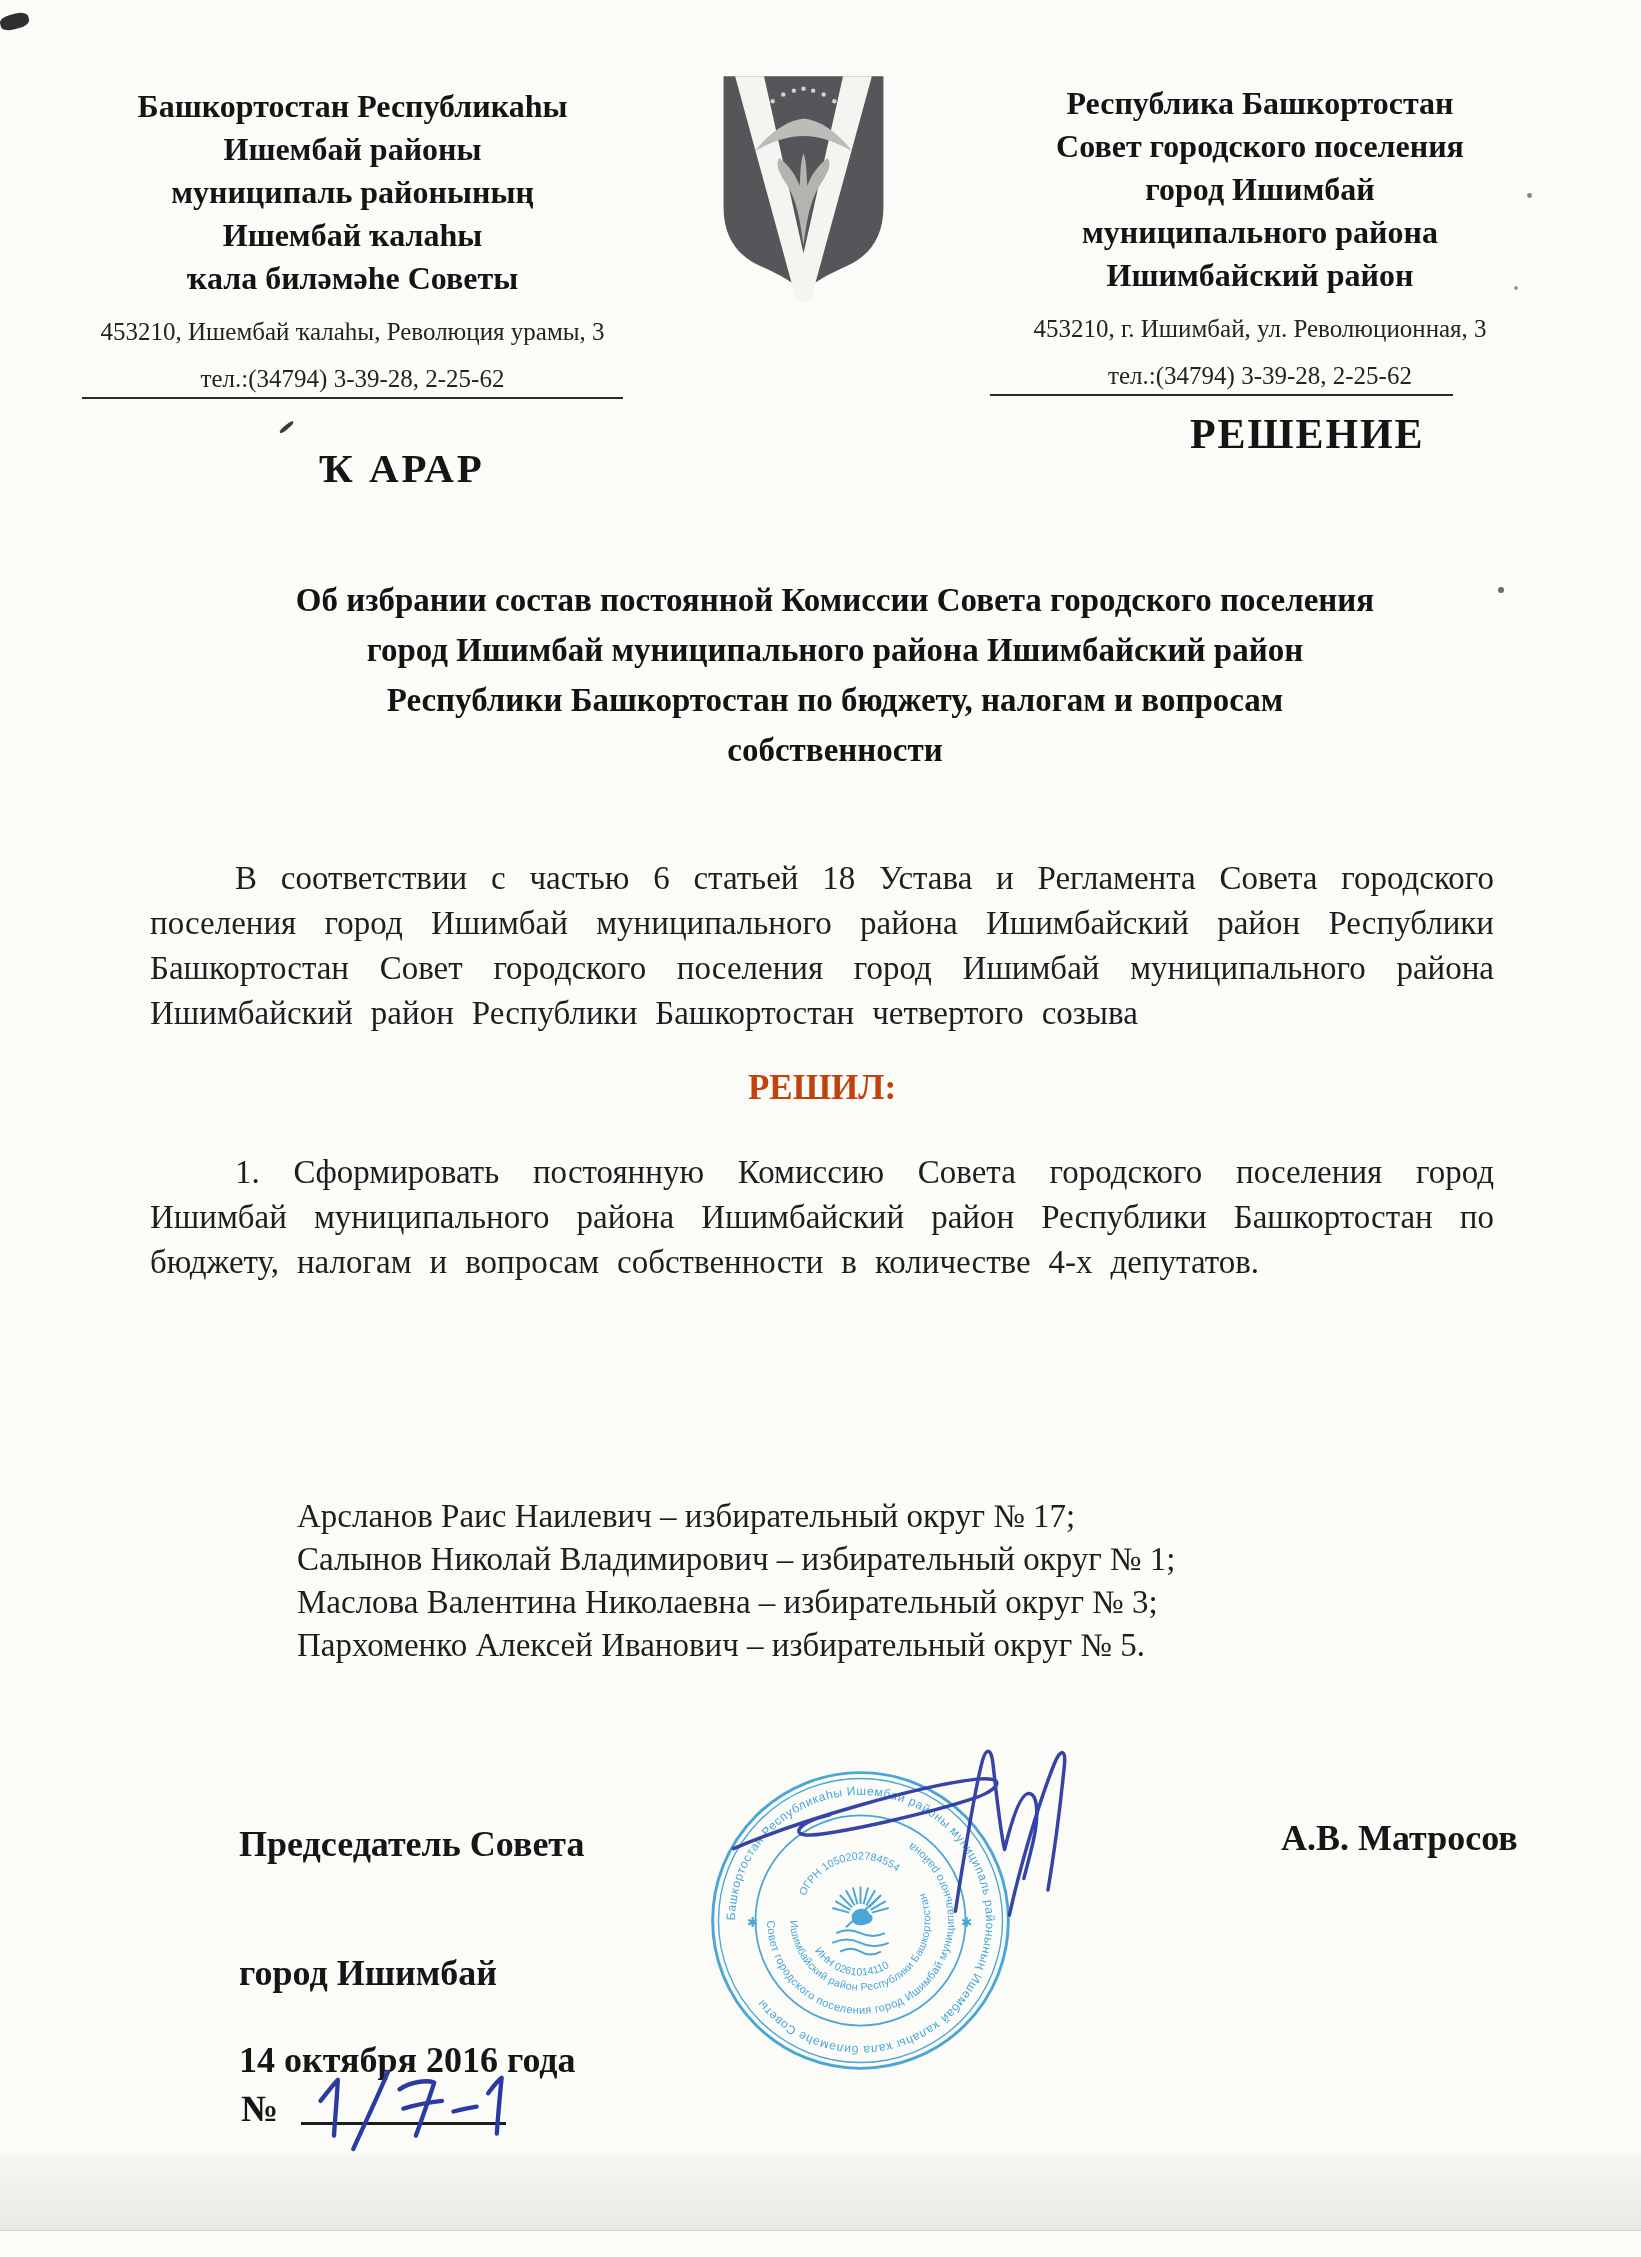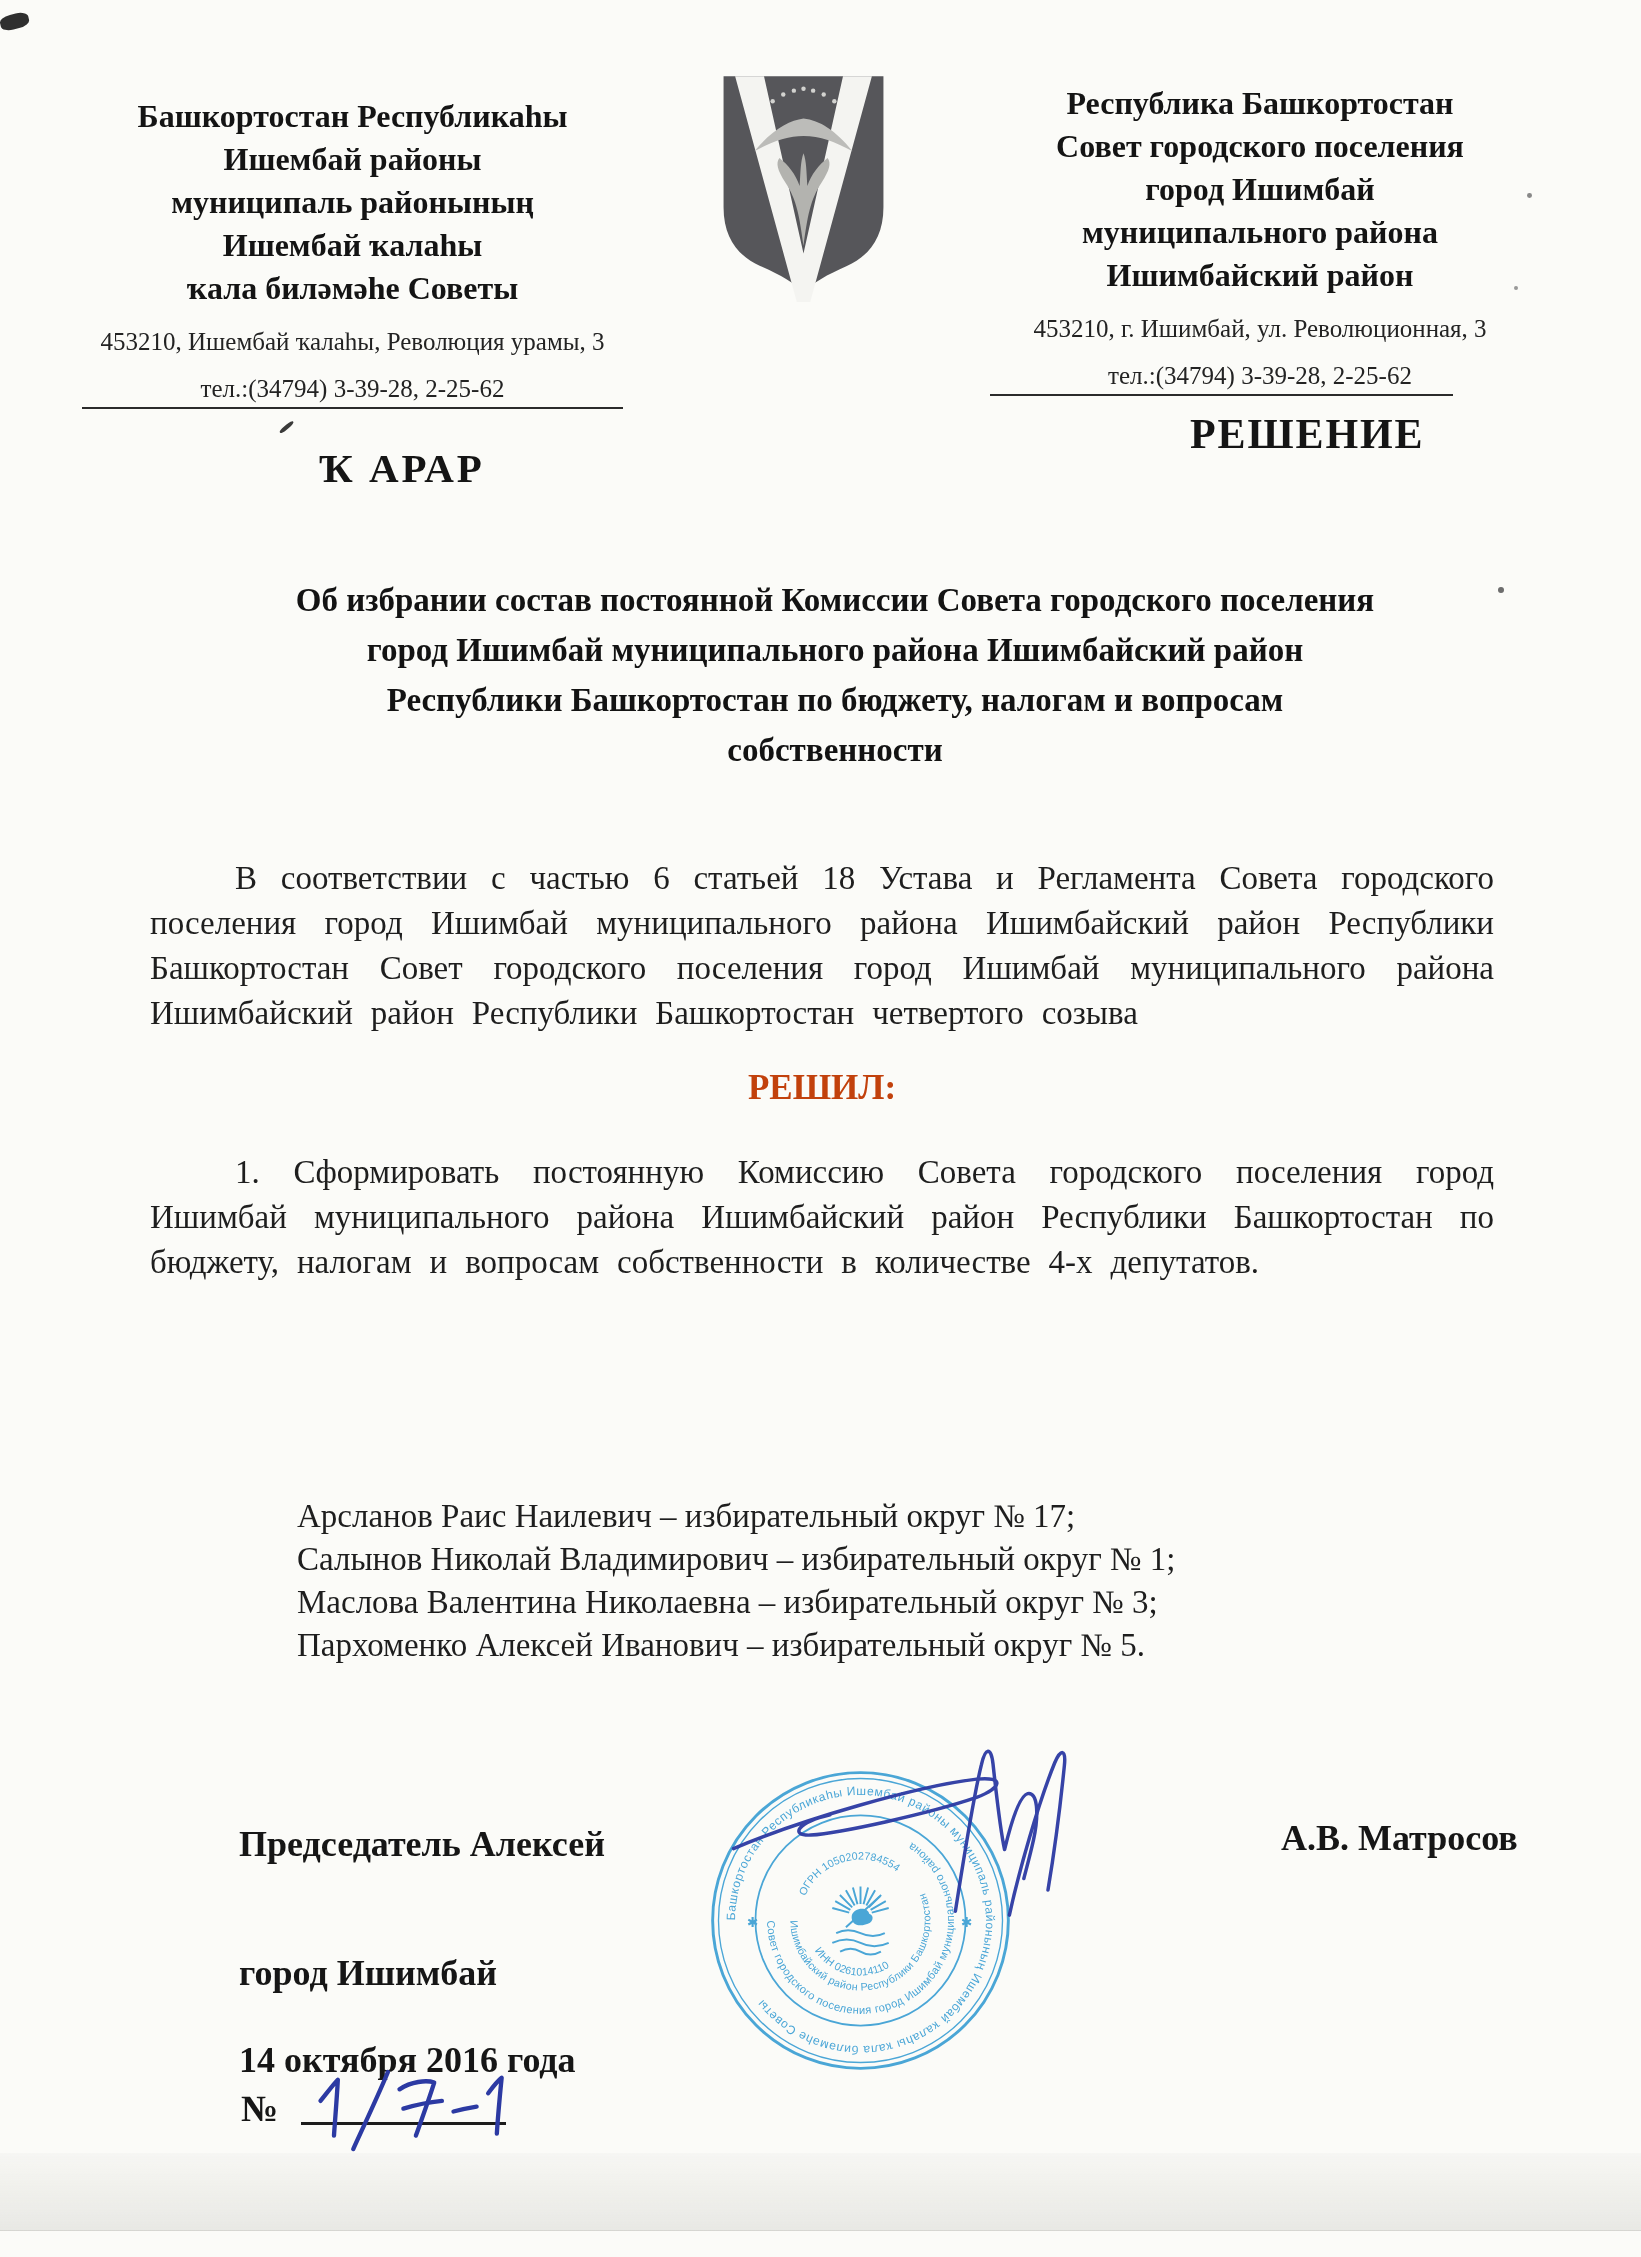--- a/index.html
+++ b/index.html
@@ -33,21 +33,21 @@
     left:0;top:2153px;width:1641px;height:77px;
     background:linear-gradient(180deg,rgba(205,205,198,.10),rgba(185,185,178,.28));
     border-bottom:1.9px solid rgba(175,175,168,.45);
   }
 </style>
 </head>
 <body>
 
 <div class="page">
 
-  <div class="abs org" style="left:82px;top:95px;">
+  <div class="abs org" style="left:82px;top:85px;">
     <div class="org-line">Башкортостан Республикаһы</div>
     <div class="org-line">Ишембай районы</div>
     <div class="org-line">муниципаль районының</div>
     <div class="org-line">Ишембай ҡалаһы</div>
     <div class="org-line">ҡала биләмәһе Советы</div>
     <div class="addr">453210, Ишембай ҡалаһы, Революция урамы, 3</div>
     <div class="addr">тел.:(34794) 3-39-28, 2-25-62</div>
     <div class="addr-rule"></div>
   </div>
 
@@ -97,21 +97,21 @@
   <div class="abs para" style="left:150px;top:1122px;">1. Сформировать постоянную Комиссию Совета городского поселения город Ишимбай муниципального района Ишимбайский район Республики Башкортостан по бюджету, налогам и вопросам собственности в количестве 4-х депутатов.</div>
 
 
   <div class="abs deputies" style="left:297px;top:1495px;">
     <div>Арсланов Раис Наилевич –  избирательный округ № 17;</div>
     <div>Салынов Николай Владимирович – избирательный округ № 1;</div>
     <div>Маслова Валентина Николаевна – избирательный округ  № 3;</div>
     <div>Пархоменко Алексей Иванович – избирательный округ № 5.</div>
   </div>
 
-  <div class="abs sig" style="left:239px;top:1823px;">Председатель Алексей</div>
+  <div class="abs sig" style="left:239px;top:1823px;">Председатель Совета</div>
   <div class="abs sig" style="left:1247px;top:1817px;margin-left:34px;">А.В. Матросов</div>
   <div class="abs sig" style="left:239px;top:1952px;">город Ишимбай</div>
   <div class="abs sig" style="left:239px;top:2039px;">14 октября 2016 года</div>
   <div class="abs sig" style="left:241px;top:2087px;font-size:37px;">№</div>
   <div class="abs num-rule" style="left:301px;top:2122px;"></div>
 
   <div class="abs" style="left:307px;top:2068px;width:212px;height:87px;" aria-label="1/7-1">
     <svg width="212" height="87" viewBox="0 0 220 90" xmlns="http://www.w3.org/2000/svg" fill="none" stroke="#2c3aa3" stroke-width="4.5" stroke-linecap="round" stroke-linejoin="round">
       <path d="M14,34 C22,24 28,16 32,12 C31,32 29,55 28,70"></path>
       <path d="M84,4 C74,28 58,62 48,84"></path>

